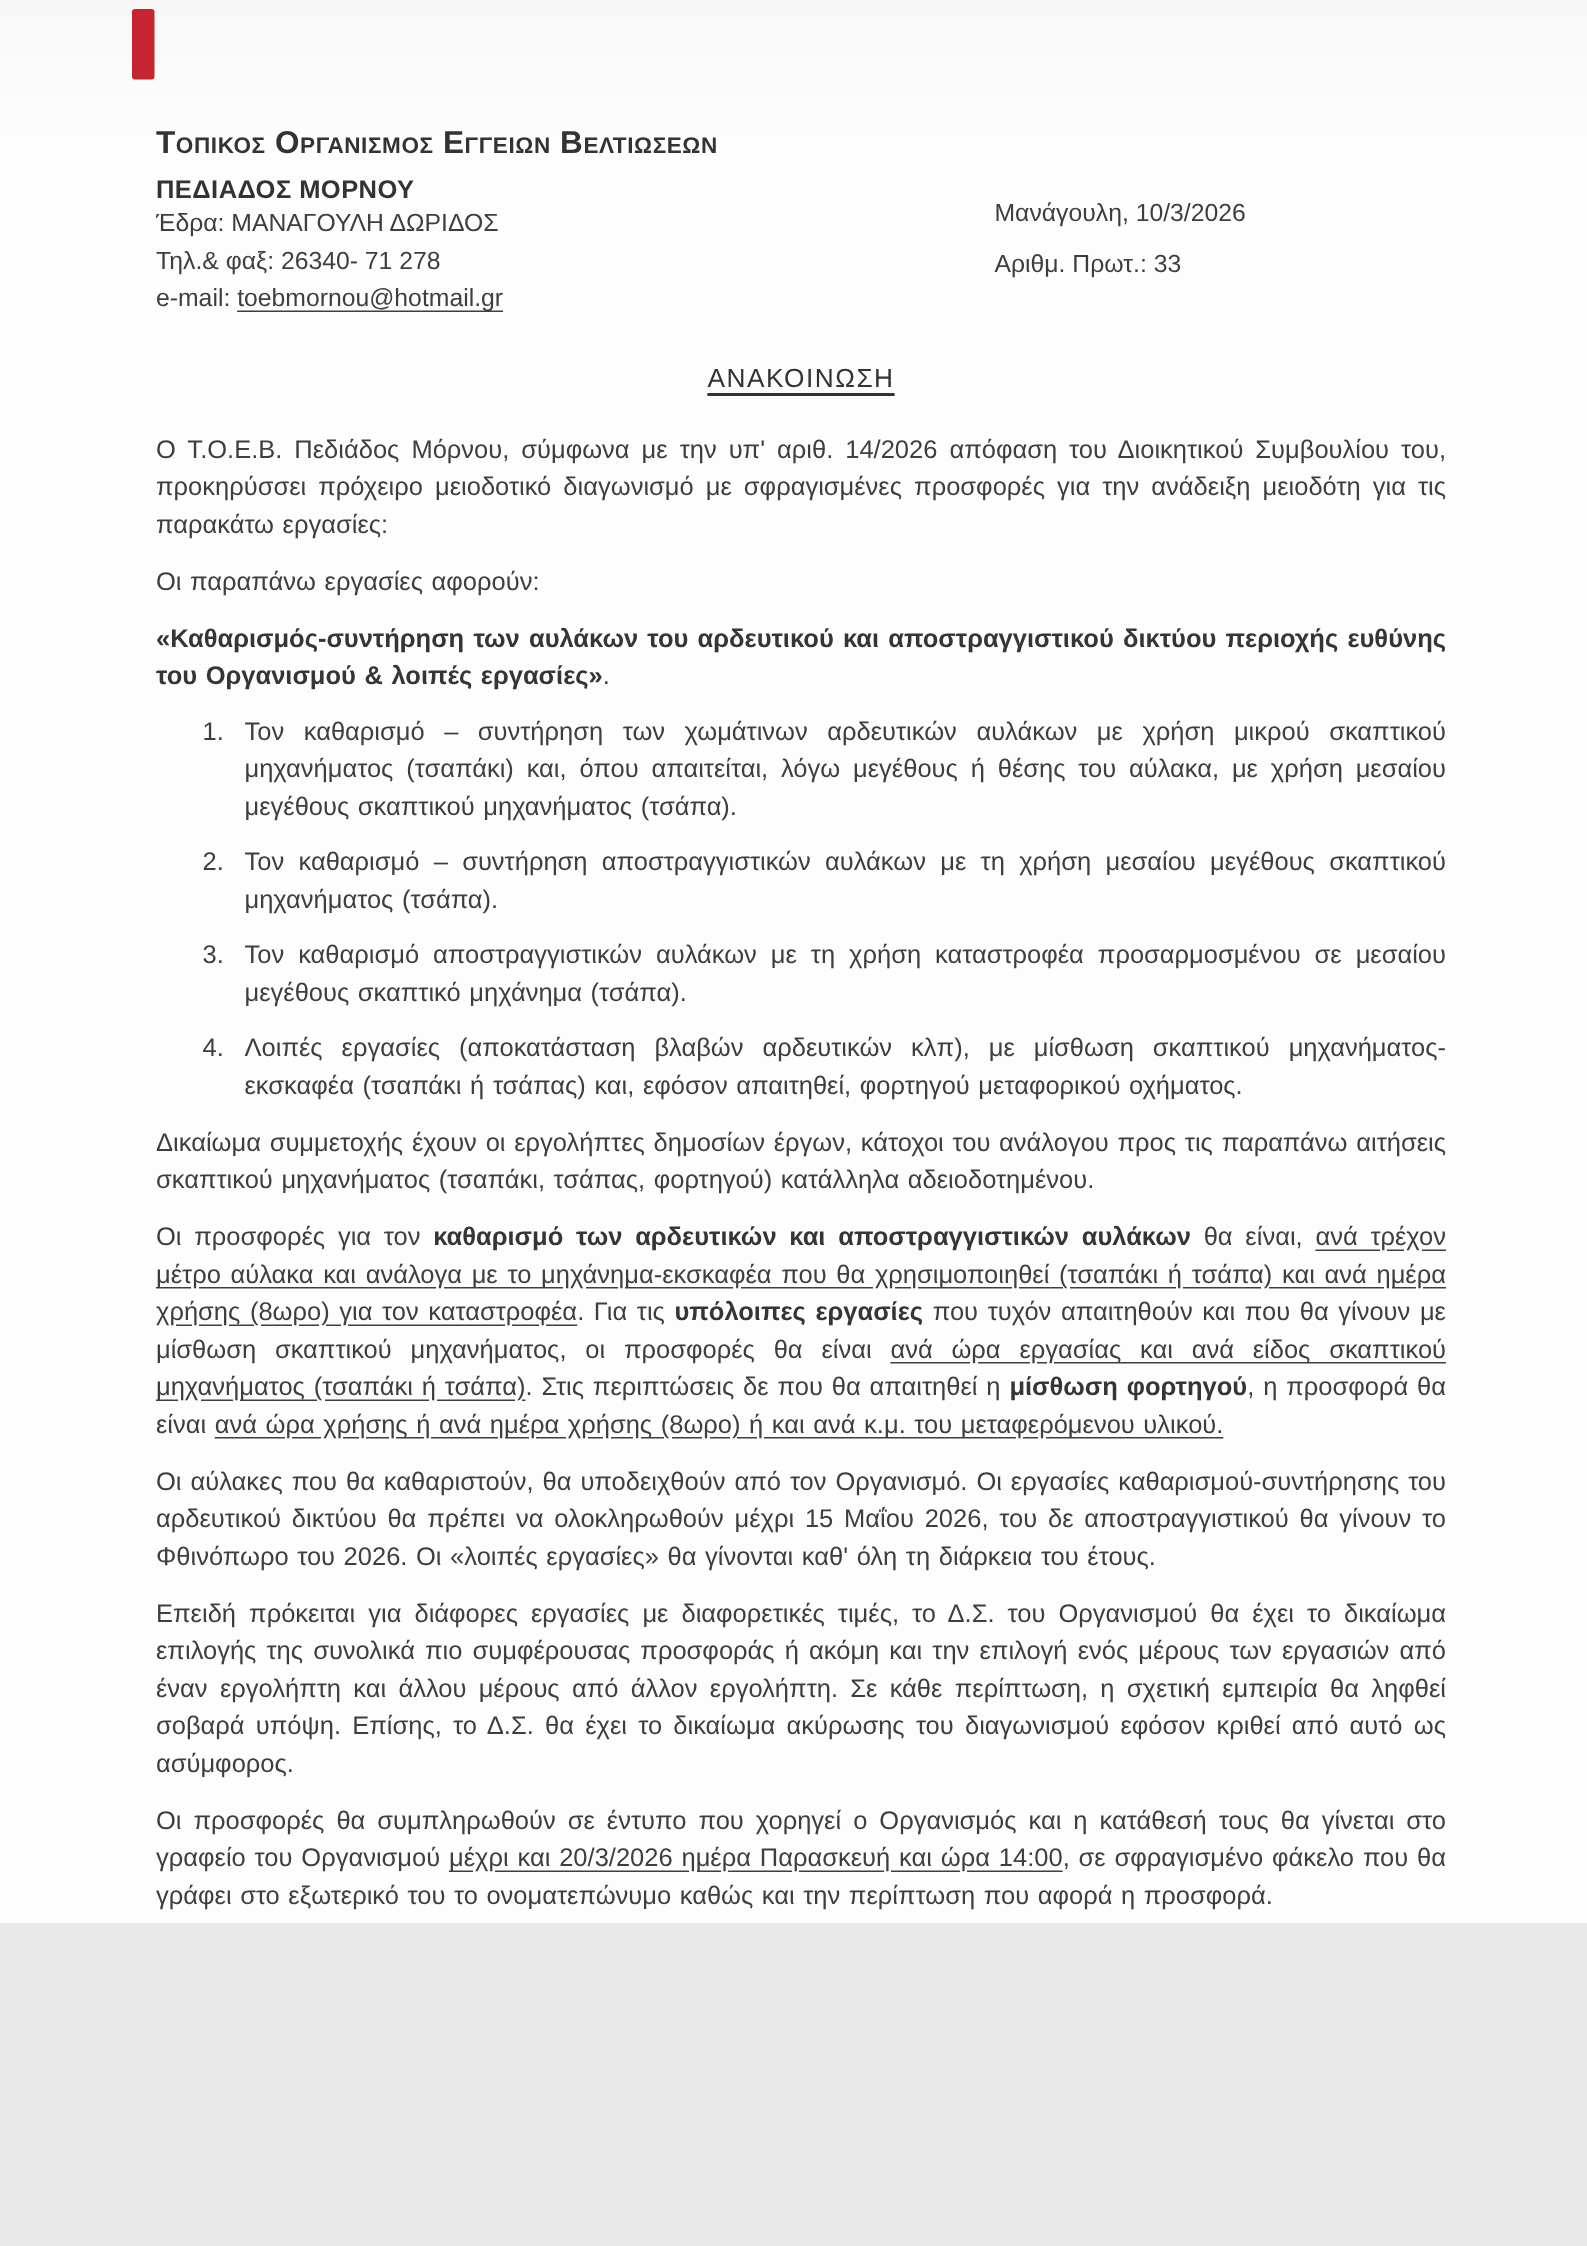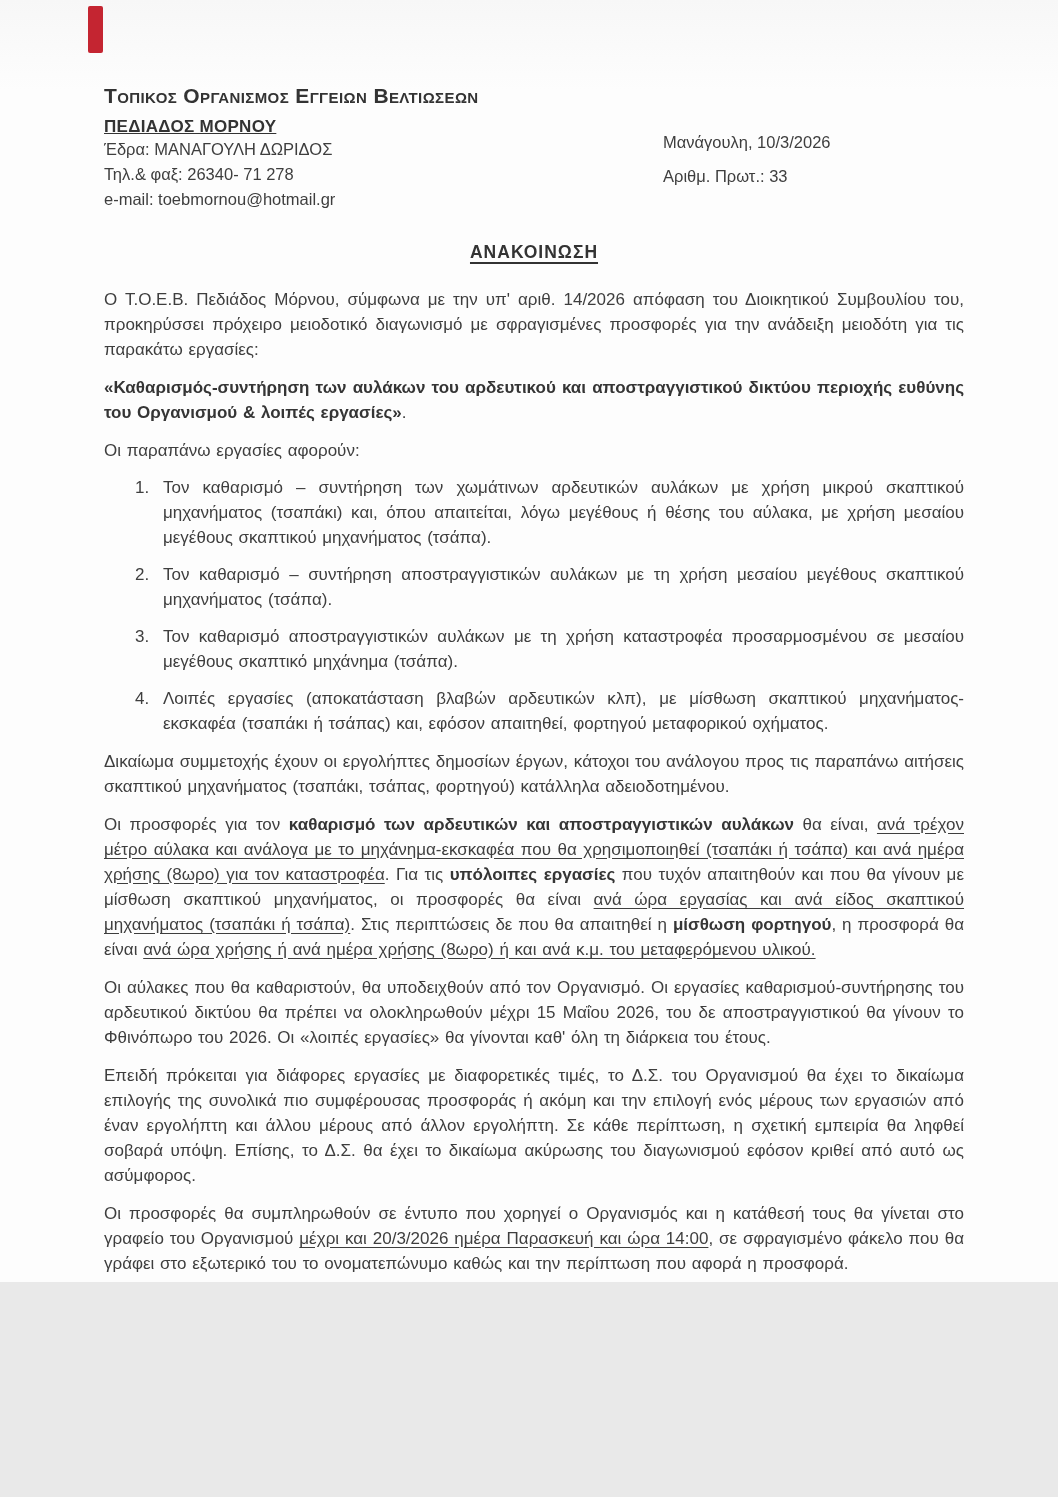--- a/index.html
+++ b/index.html
@@ -6,28 +6,28 @@
   .page{
     position:relative;width:1058px;height:1282px;margin:0 auto;
     background:#fdfdfd;overflow:hidden;
     font-family:"Liberation Sans","DejaVu Sans",sans-serif;
     color:#3e3e3e;
   }
   .scan-tint{position:absolute;inset:0;background:linear-gradient(#f7f7f7,#fdfdfd 90px);height:95px;pointer-events:none;}
   .red-mark{position:absolute;left:88px;top:6px;width:15px;height:47px;background:#c42531;border-radius:2px;}
   .content{position:absolute;left:104px;top:84px;width:860px;}
   .org-name{font-size:21px;font-weight:700;color:#333;font-variant:small-caps;letter-spacing:.4px;margin:0;}
-  .org-region{font-size:17px;font-weight:700;color:#333;margin:9px 0 0 0;letter-spacing:.3px;text-decoration:underline;}
+  .org-region{font-size:17px;font-weight:700;color:#333;margin:9px 0 0 0;letter-spacing:.3px;}
   .lh-line{font-size:16.5px;line-height:25px;margin:0;}
   .lh-line.first{}
-  .email-link{text-underline-offset:3px;text-align:center;}
+  .email-link{text-decoration:underline;text-underline-offset:3px;text-align:center;}
   .hdr-right{position:absolute;left:559px;top:46px;font-size:16.5px;line-height:25px;}
   .hdr-right .proto{margin-top:9px;}
   .doc-title{
-    text-align:center;font-size:17.5px;font-weight:700;letter-spacing:1px;color:#333;
+    text-align:center;font-size:17.5px;font-weight:400;letter-spacing:1px;color:#333;
     margin:30px 0 0 0;text-decoration:underline;text-underline-offset:4px;text-decoration-thickness:1.5px;
   }
   p.body{font-size:17px;line-height:25px;text-align:justify;margin:13px 0 0 0;word-spacing:1px;}
   p.first-body{margin-top:24px;}
   .bold{font-weight:700;color:#353535;}
   .und{text-decoration:underline;text-underline-offset:3px;}
   .subject{font-size:17px;line-height:27px;}
   ol.works{list-style:none;margin:4px 0 0 0;padding:0;}
   ol.works li{display:flex;margin-top:12px;font-size:17px;line-height:25px;}
   ol.works .num{flex:none;margin-left:31px;width:28px;}
@@ -60,23 +60,23 @@
       <div class="hdr-right">
         <div>Μανάγουλη, 10/3/2026</div>
         <div class="proto">Αριθμ. Πρωτ.: 33</div>
       </div>
     </div>
 
     <h1 class="doc-title">ΑΝΑΚΟΙΝΩΣΗ</h1>
 
     <p class="body first-body">Ο Τ.Ο.Ε.Β. Πεδιάδος Μόρνου,  σύμφωνα με την υπ' αριθ. 14/2026 απόφαση του Διοικητικού Συμβουλίου του, προκηρύσσει πρόχειρο μειοδοτικό διαγωνισμό με σφραγισμένες προσφορές για την ανάδειξη μειοδότη για τις παρακάτω εργασίες:</p>
 
+    <p class="body">Οι παραπάνω εργασίες αφορούν:</p>
+
     <p class="body subject"><span class="bold">«Καθαρισμός-συντήρηση των αυλάκων του αρδευτικού και αποστραγγιστικού δικτύου περιοχής ευθύνης του Οργανισμού &amp; λοιπές εργασίες»</span><span>.</span></p>
-
-    <p class="body">Οι παραπάνω εργασίες αφορούν:</p>
 
     <ol class="works">
       <li>
           <span class="num">1.</span>
           <span class="txt">Τον καθαρισμό – συντήρηση των χωμάτινων αρδευτικών αυλάκων με χρήση μικρού σκαπτικού μηχανήματος (τσαπάκι) και, όπου απαιτείται, λόγω μεγέθους ή θέσης του αύλακα, με χρήση μεσαίου μεγέθους σκαπτικού μηχανήματος (τσάπα).</span>
         </li>
       <li>
           <span class="num">2.</span>
           <span class="txt">Τον καθαρισμό – συντήρηση αποστραγγιστικών αυλάκων με τη χρήση μεσαίου μεγέθους σκαπτικού μηχανήματος (τσάπα).</span>
         </li>

